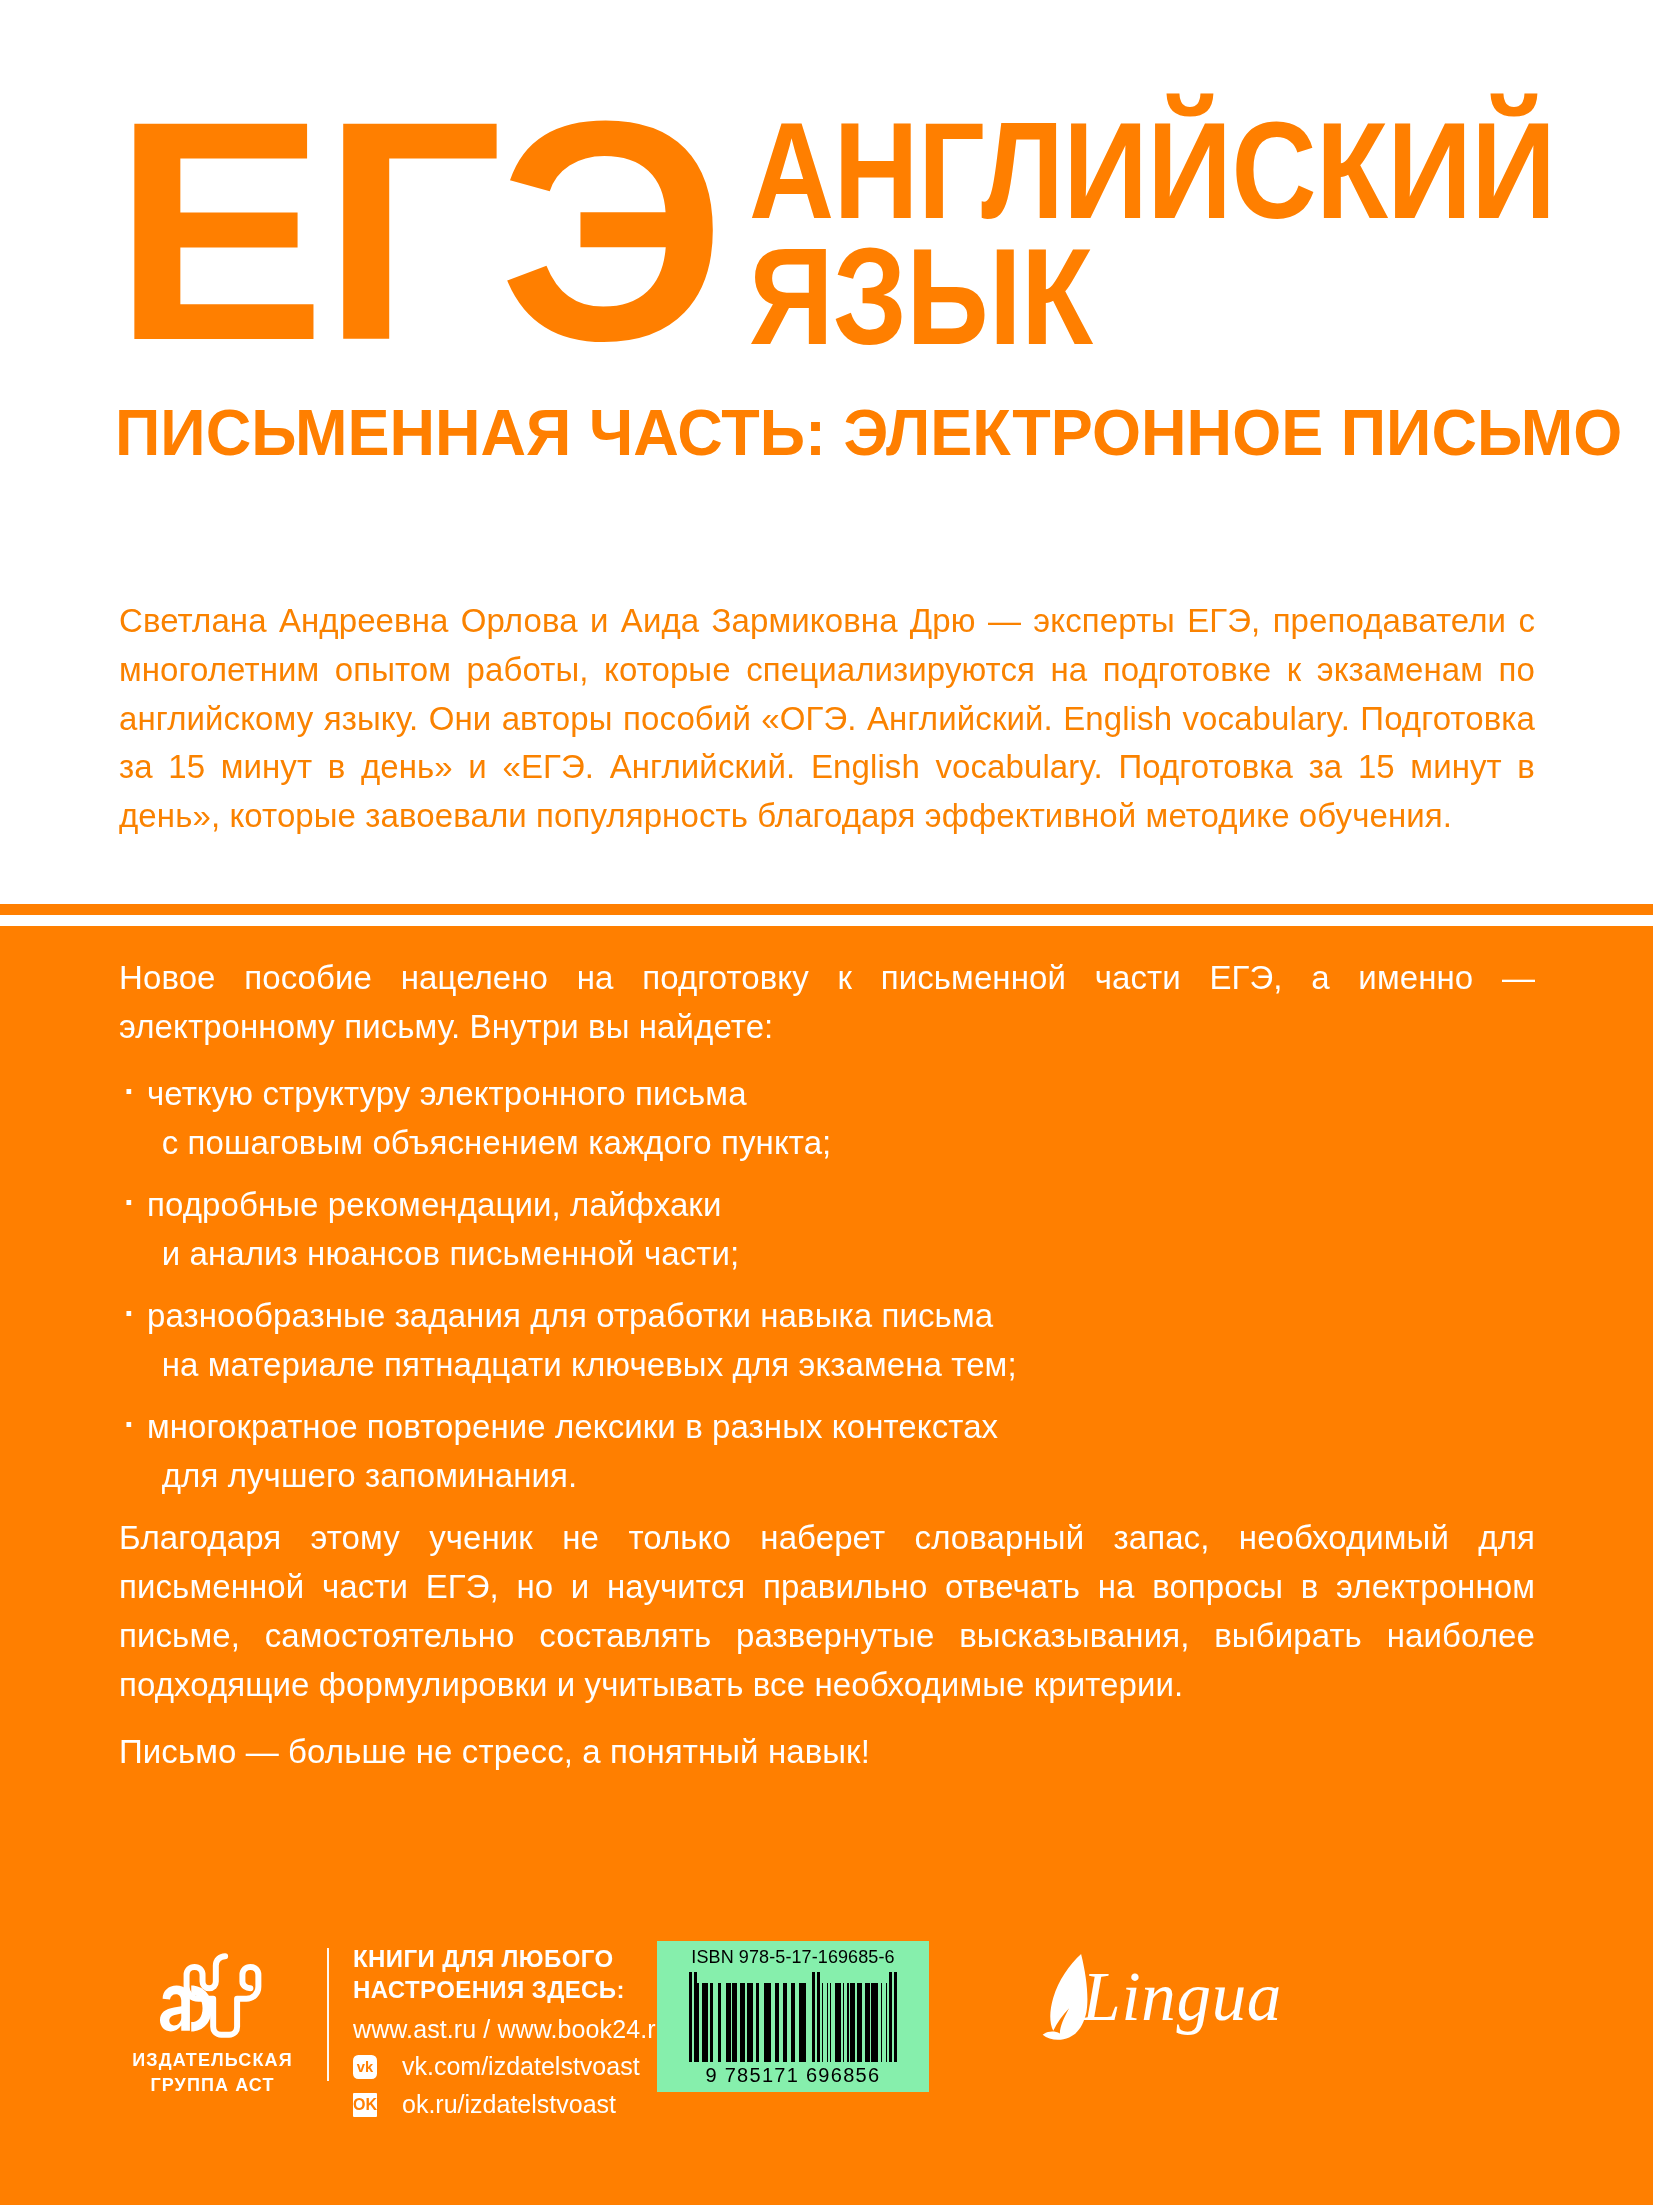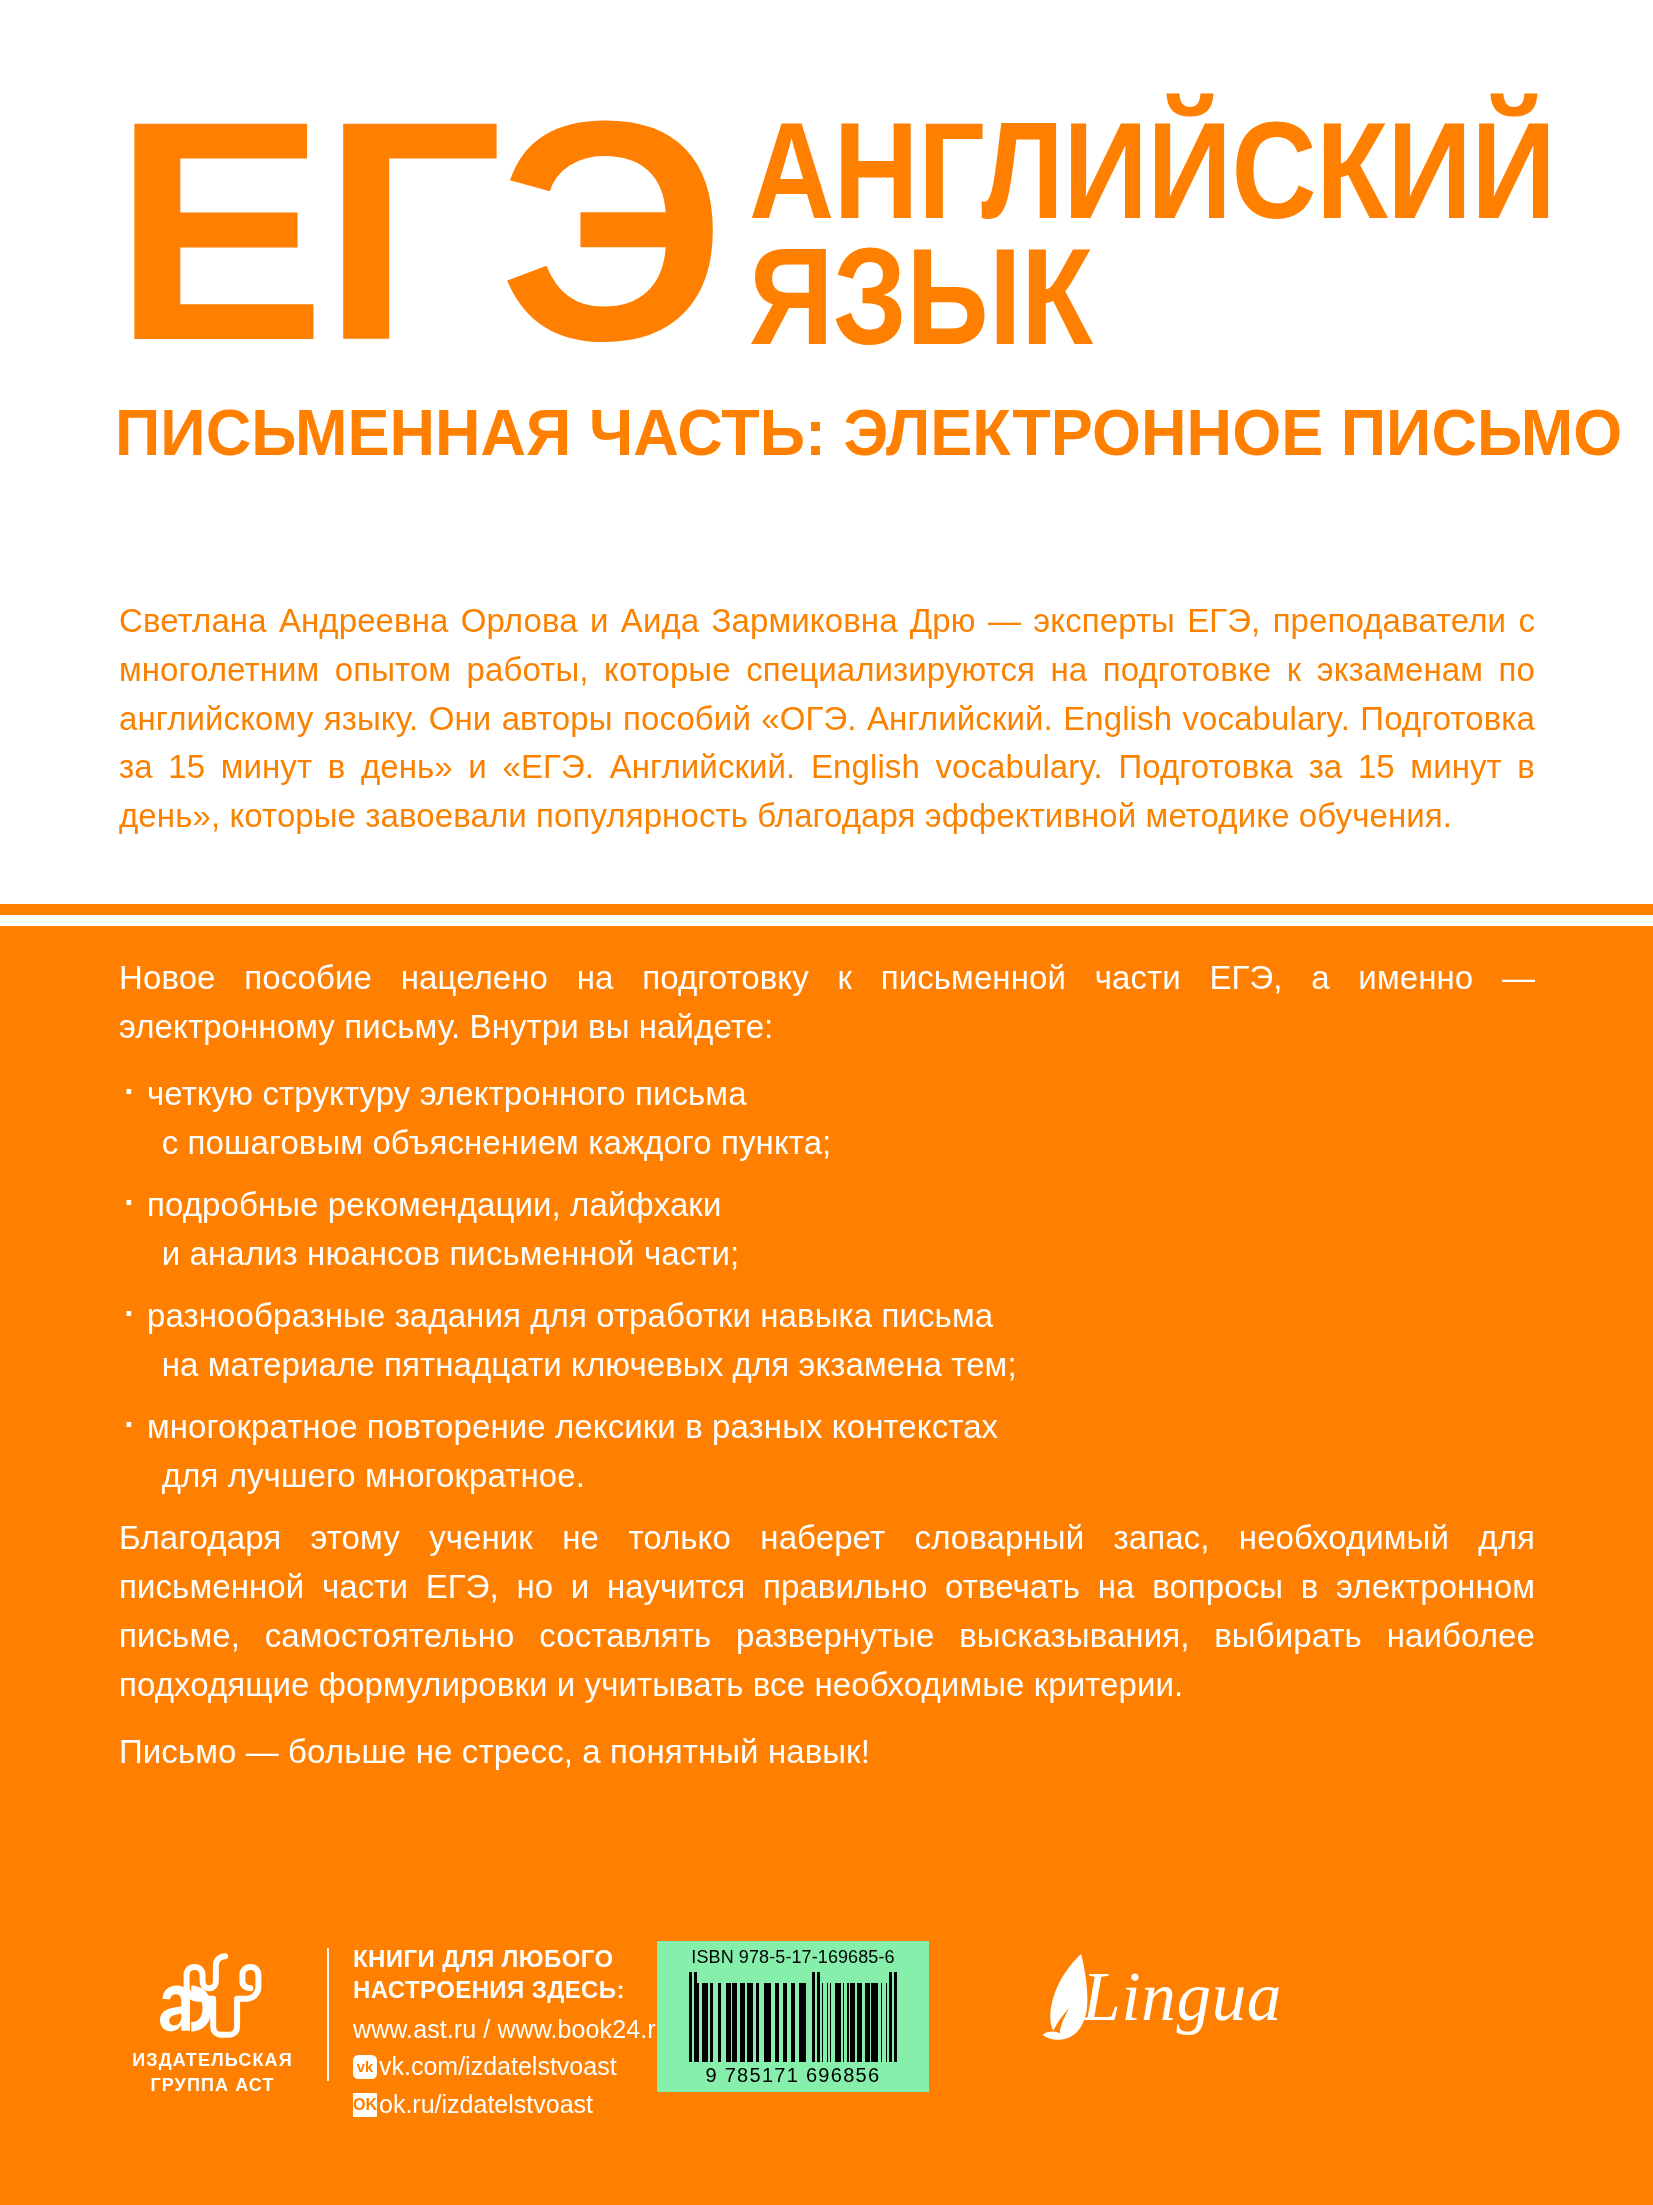--- a/index.html
+++ b/index.html
@@ -216,21 +216,21 @@
     letter-spacing: 0.4px;
   }
   .contacts .sites {
     font-size: 25px;
     margin-top: 9.3px;
     letter-spacing: 0.1px;
   }
   .contacts .social {
     display: flex;
     align-items: center;
-    gap: 2px;
+    gap: 25px;
     margin-top: 8.7px;
     font-size: 25px;
   }
   .soc-icon {
     width: 24px;
     height: 24px;
     background: #ffffff;
     border-radius: 5.3px;
     color: #FF7F00;
     font-weight: 700;
@@ -344,21 +344,21 @@
         <li>
           <span>подробные рекомендации, лайфхаки</span>
           <span class="sub">и анализ нюансов письменной части;</span>
         </li>
         <li>
           <span>разнообразные задания для отработки навыка письма</span>
           <span class="sub">на материале пятнадцати ключевых для экзамена тем;</span>
         </li>
         <li>
           <span>многократное повторение лексики в разных контекстах</span>
-          <span class="sub">для лучшего многократное.</span>
+          <span class="sub">для лучшего запоминания.</span>
         </li>
       </ul>
 
       <p class="p-para">Благодаря этому ученик не только наберет словарный запас, необходимый для письменной части ЕГЭ, но и научится правильно отвечать на вопросы в электронном письме, самостоятельно составлять развернутые высказывания, выбирать наиболее подходящие формулировки и учитывать все необходимые критерии.</p>
       <p class="p-para p-last">Письмо — больше не стресс, а понятный навык!</p>
 
     </div>
 
     <div class="footer" style="top:1018px;">
 

